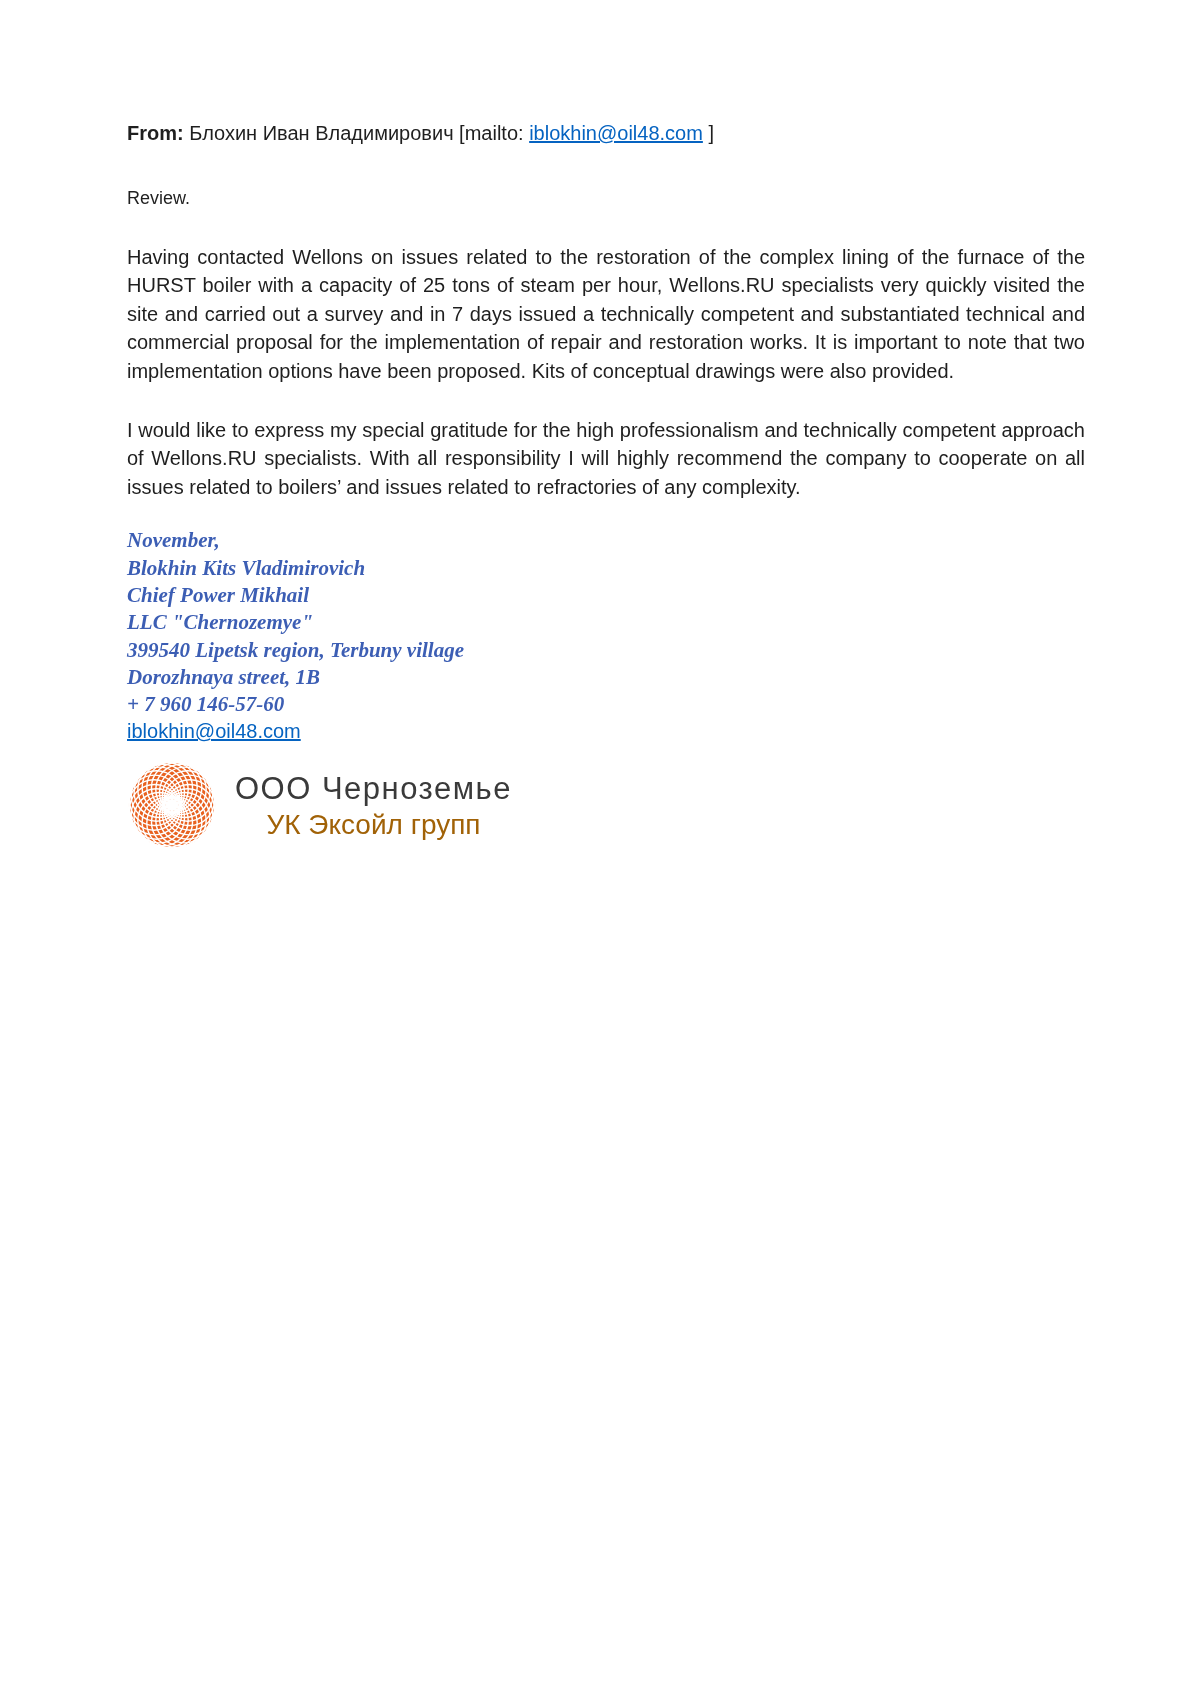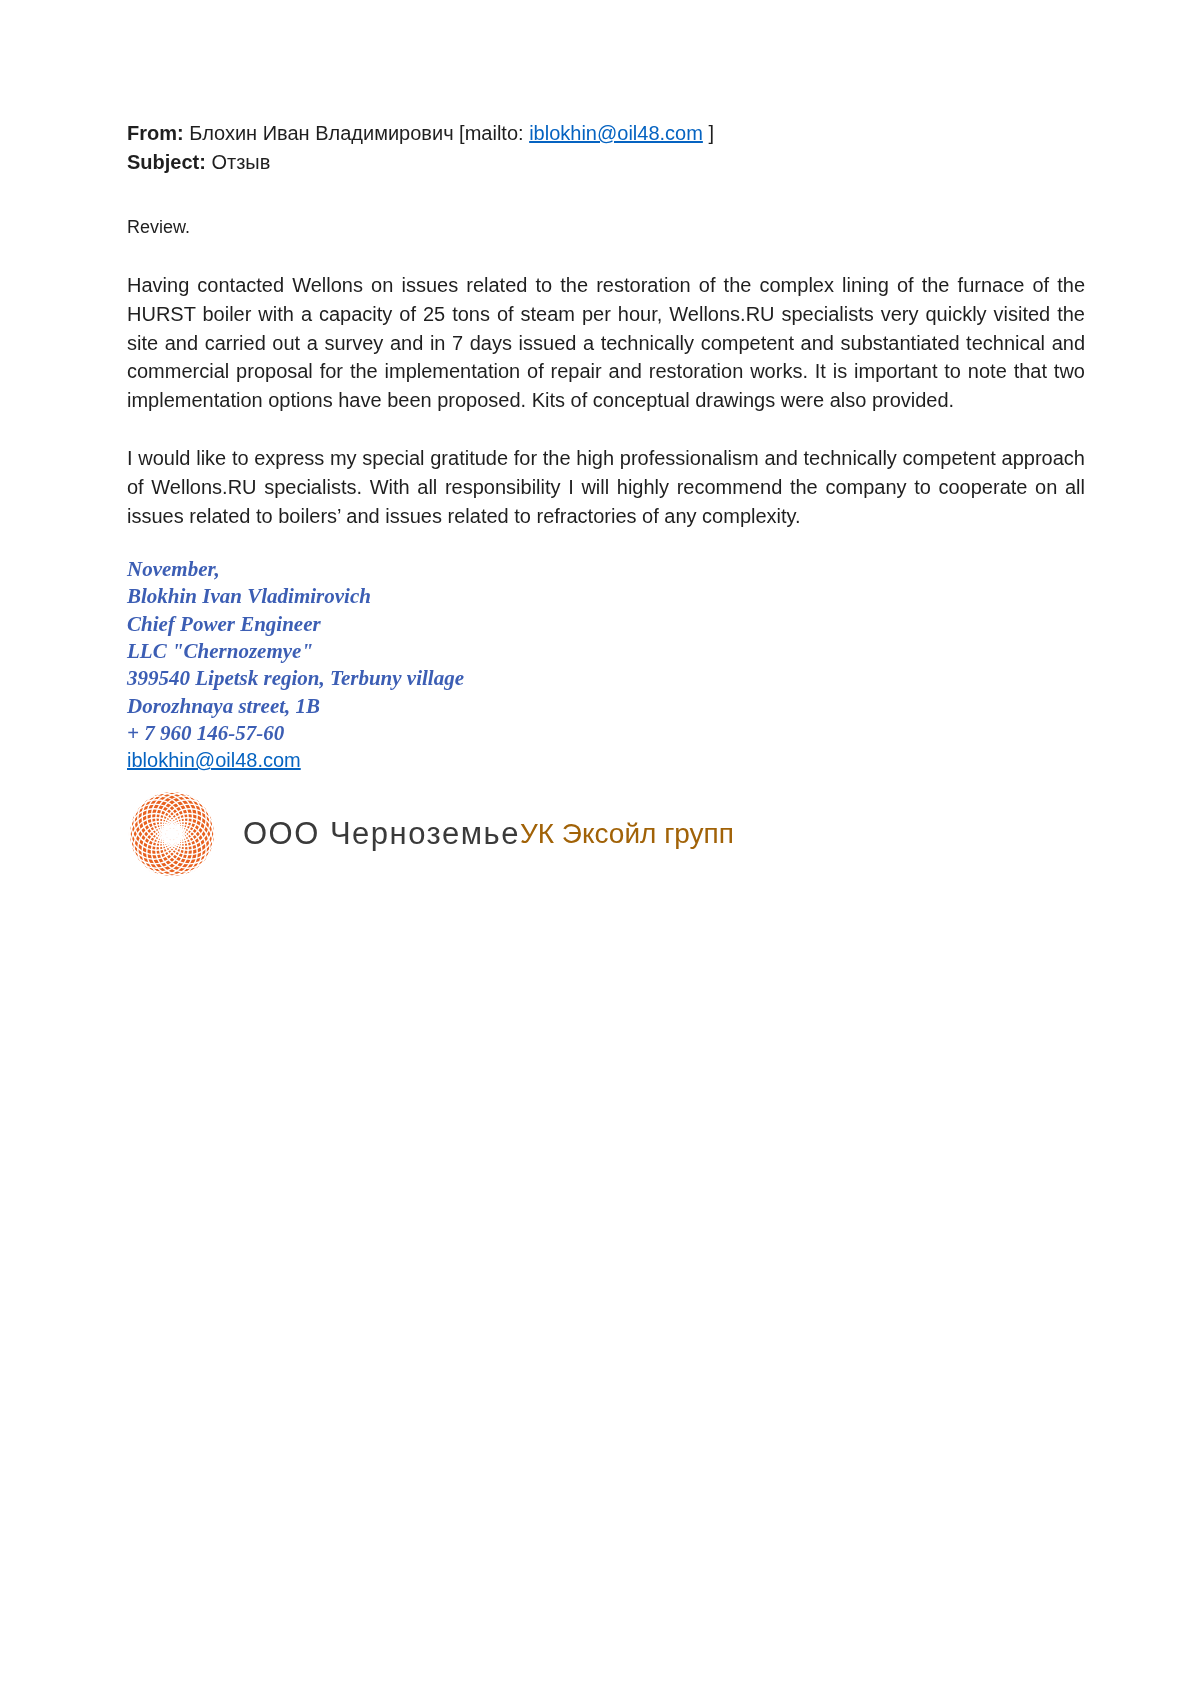--- a/index.html
+++ b/index.html
@@ -62,23 +62,23 @@
     display: flex;
     align-items: center;
   }
   .logo-icon {
     width: 90px;
     height: 90px;
     flex: 0 0 auto;
   }
   .logo-text {
     display: flex;
-    flex-direction: row;
-    align-items: flex-start;
-    margin-left: 26px;
+    flex-direction: column;
+    align-items: center;
+    margin-left: 18px;
   }
   .logo-name {
     font-size: 31px;
     letter-spacing: 1.5px;
     color: #3a3a3a;
     line-height: 36px;
   }
   .logo-group {
     font-size: 28px;
     color: #a16207;
@@ -89,35 +89,32 @@
 </head>
 <body>
 
 <div class="page">
   <div class="content">
 
     <div class="header">
       <div class="hline">
         <b>From:</b><span> Блохин Иван Владимирович [mailto: </span><a class="mail-link">iblokhin@oil48.com</a><span> ]</span>
       </div>
-      <div class="hline">
-        <b>Subject:</b><span> Отзыв</span>
-      </div>
     </div>
 
     <div class="review">Review.</div>
 
     <div class="para">Having contacted Wellons on issues related to the restoration of the complex lining of the furnace of the HURST boiler with a capacity of 25 tons of steam per hour, Wellons.RU specialists very quickly visited the site and carried out a survey and in 7 days issued a technically competent and substantiated technical and commercial proposal for the implementation of repair and restoration works. It is important to note that two implementation options have been proposed. Kits of conceptual drawings were also provided.</div>
 
     <div class="para">I would like to express my special gratitude for the high professionalism and technically competent approach of Wellons.RU specialists. With all responsibility I will highly recommend the company to cooperate on all issues related to boilers’ and issues related to refractories of any complexity.</div>
 
     <div class="signature">
       <div>November,</div>
-      <div>Blokhin Ivan Vladimirovich</div>
-      <div>Chief Power Engineer</div>
+      <div>Blokhin Kits Vladimirovich</div>
+      <div>Chief Power Mikhail</div>
       <div>LLC "Chernozemye"</div>
       <div>399540 Lipetsk region, Terbuny village</div>
       <div>Dorozhnaya street, 1B</div>
       <div>+ 7 960 146-57-60</div>
       <div><a class="sig-email">iblokhin@oil48.com</a></div>
     </div>
 
     <div class="logo-block">
       <svg class="logo-icon" viewBox="0 0 100 100" aria-hidden="true">
         <g fill="#E8611F" stroke="none">

